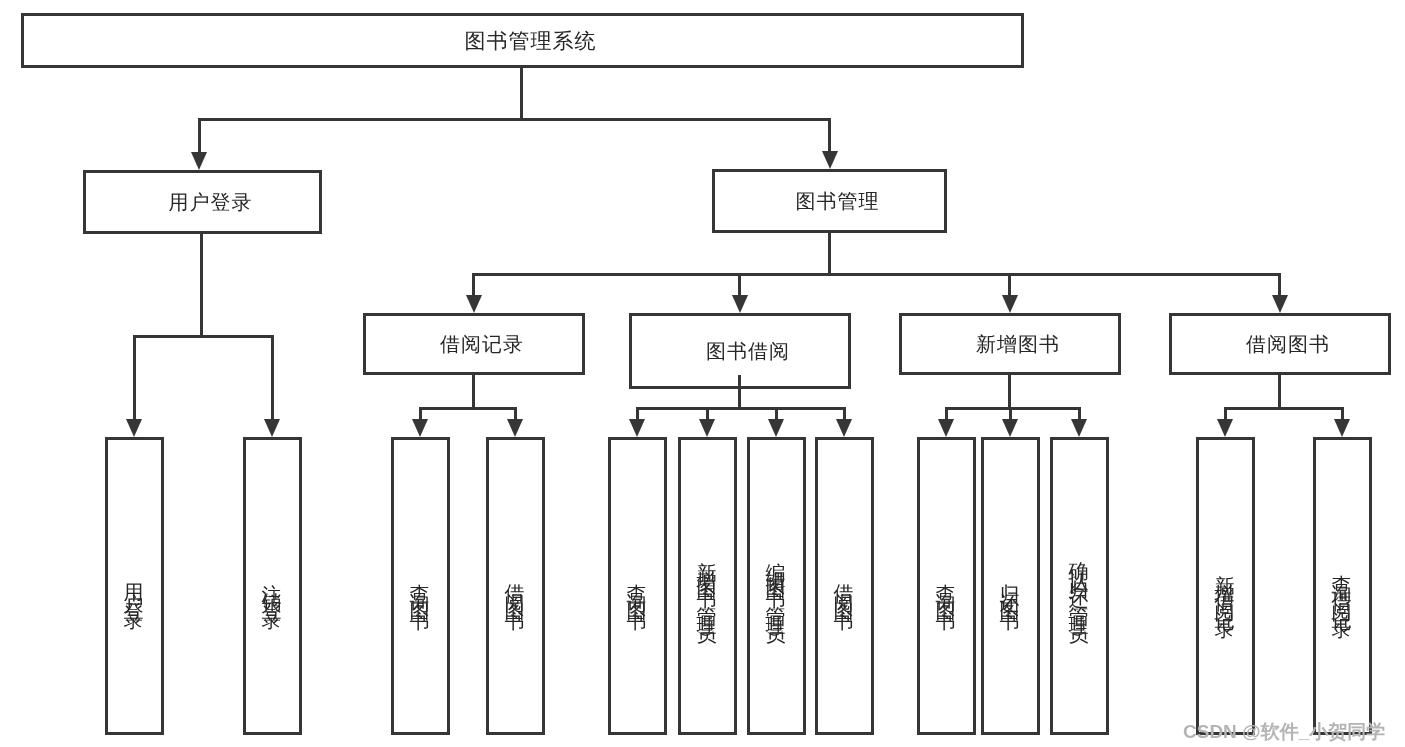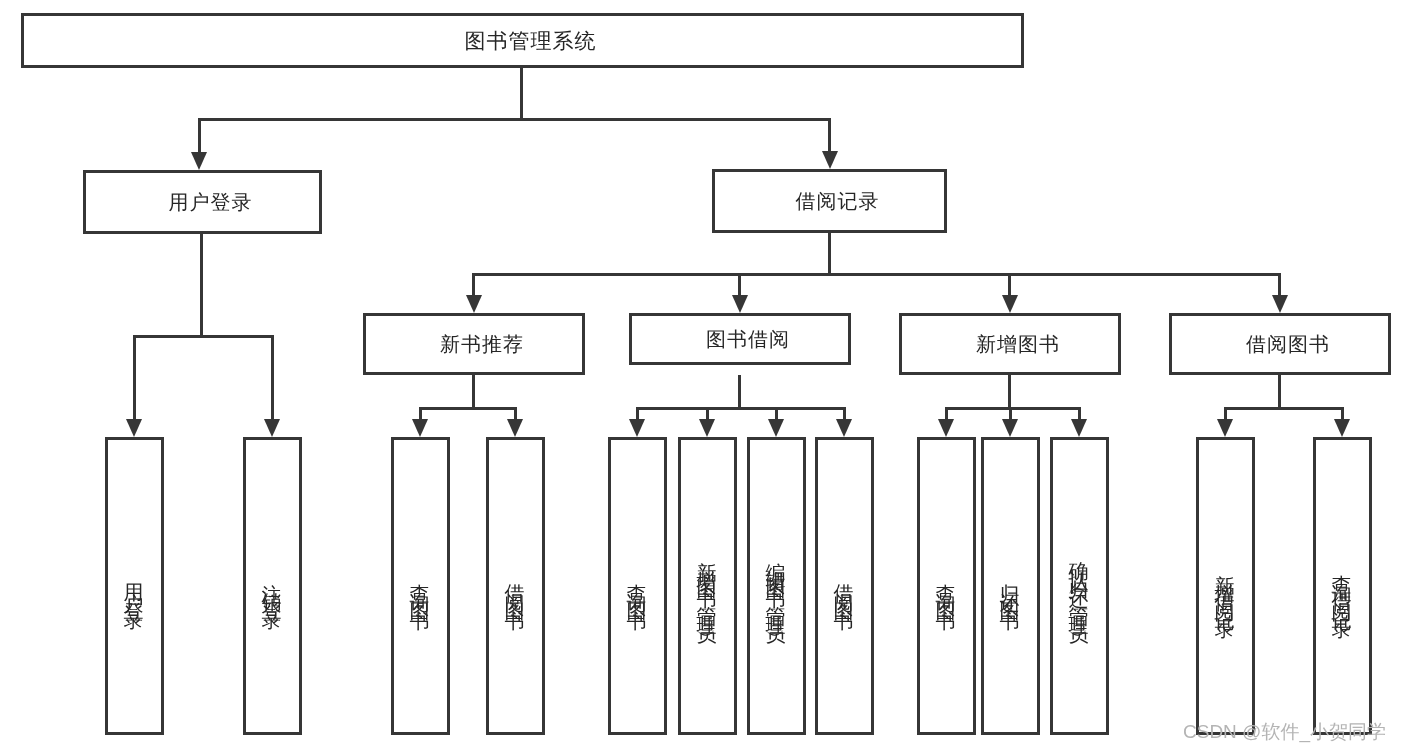--- a/index.html
+++ b/index.html
@@ -41,34 +41,35 @@
     border-top: 18px solid var(--line, #363636);
   }
   .watermark {
     position: absolute;
     left: 1183px;
     top: 719px;
     font-size: 19px;
     color: var(--wm, #b4b4b4);
     white-space: nowrap;
     z-index: 5;
+    font-weight: bold;
   }
 </style>
 </head>
 <body>
 
 <div class="canvas">
 
   <div class="box hbox root-box" style="left:21px;top:13px;width:1003px;height:55px;">图书管理系统</div>
 
   <div class="box hbox" style="left:83px;top:170px;width:239px;height:64px;">用户登录</div>
-  <div class="box hbox" style="left:712px;top:169px;width:235px;height:64px;">借阅记录</div>
+  <div class="box hbox" style="left:712px;top:169px;width:235px;height:64px;">图书管理</div>
 
-  <div class="box hbox" style="left:363px;top:313px;width:222px;height:62px;">新书推荐</div>
-  <div class="box hbox" style="left:629px;top:313px;width:222px;height:52px;">图书借阅</div>
+  <div class="box hbox" style="left:363px;top:313px;width:222px;height:62px;">借阅记录</div>
+  <div class="box hbox" style="left:629px;top:313px;width:222px;height:76px;">图书借阅</div>
   <div class="box hbox" style="left:899px;top:313px;width:222px;height:62px;">新增图书</div>
   <div class="box hbox" style="left:1169px;top:313px;width:222px;height:62px;">借阅图书</div>
 
   <div class="box leaf" style="left:105px;">
       <span>用户登录</span>
     </div>
   <div class="box leaf" style="left:243px;">
       <span>注销登录</span>
     </div>
 

